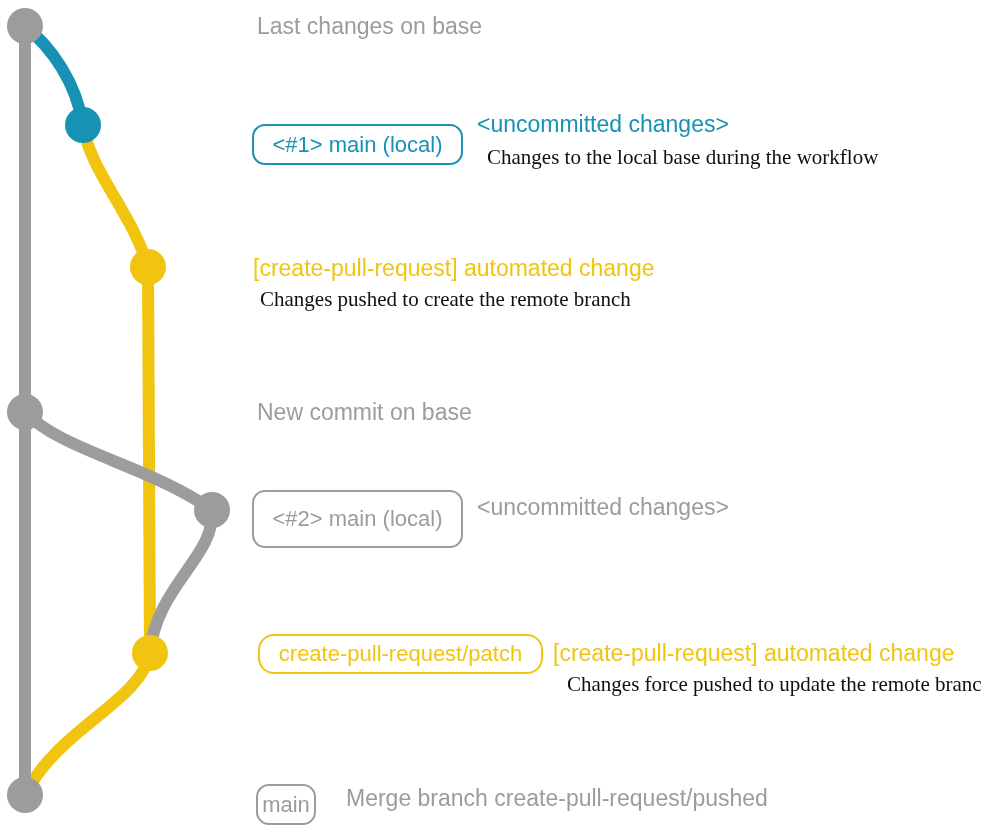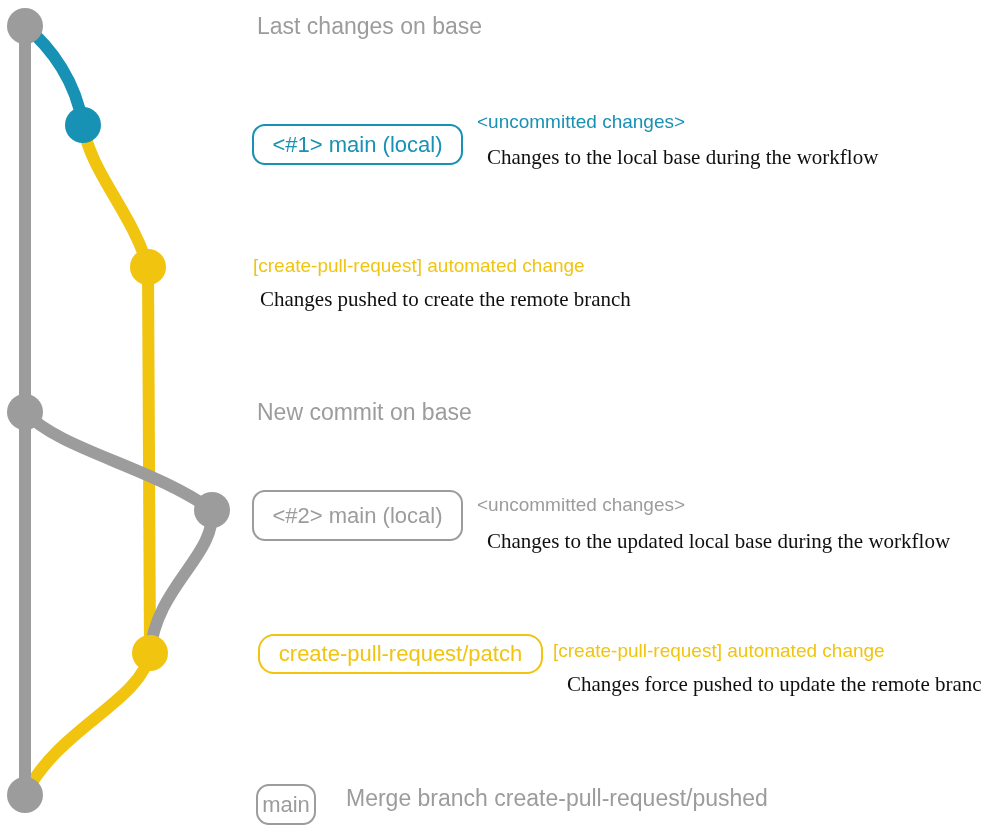--- a/index.html
+++ b/index.html
@@ -5,21 +5,21 @@
   :root{
     --gray:#9c9c9c; --teal:#1791b4; --yellow:#f1c40f; --ink:#101010; --bg:#ffffff;
   }
   html,body{margin:0;padding:0;background:var(--bg);}
   .canvas{
     position:relative;width:981px;height:827px;background:var(--bg);
     overflow:hidden;font-family:"Liberation Sans",sans-serif;
   }
   .abs{position:absolute;white-space:nowrap;}
   .heading{font-size:23px;color:var(--gray);}
-  .headline{font-size:19px;}
+  .headline{font-size:23px;}
   .teal-text{color:var(--teal);}
   .yellow-text{color:var(--yellow);}
   .gray-text{color:var(--gray);}
   .caption{font-family:"Liberation Serif",serif;font-size:21px;color:var(--ink);}
   .badge{
     box-sizing:border-box;border:2px solid;border-radius:13px;
     display:flex;align-items:center;justify-content:center;
     font-size:22px;background:var(--bg);
   }
   .badge-teal{border-color:var(--teal);color:var(--teal);}
@@ -53,23 +53,22 @@
 
   <div class="abs badge badge-teal" style="left:252px;top:107px;width:211px;height:41px;margin-top:17px;">&lt;#1&gt; main (local)</div>
   <div class="abs headline teal-text" style="left:477px;top:111px;">&lt;uncommitted changes&gt;</div>
   <div class="abs caption" style="left:487px;top:145px;">Changes to the local base during the workflow</div>
 
   <div class="abs headline yellow-text" style="left:253px;top:255px;">[create-pull-request] automated change</div>
   <div class="abs caption" style="left:260px;top:287px;">Changes pushed to create the remote branch</div>
 
   <div class="abs heading" style="left:257px;top:399px;">New commit on base</div>
 
-  <div class="abs badge badge-gray" style="left:252px;top:490px;width:211px;height:51px;">&lt;#2&gt; main (local)</div>
+  <div class="abs badge badge-gray" style="left:252px;top:490px;width:211px;height:58px;">&lt;#2&gt; main (local)</div>
   <div class="abs headline gray-text" style="left:477px;top:494px;">&lt;uncommitted changes&gt;</div>
-  <div class="abs caption" style="left:487px;top:529px;">Changes to the updated local base during the workflow</div>
 
   <div class="abs badge badge-yellow" style="left:258px;top:634px;width:285px;height:40px;border-radius:16px;">create-pull-request/patch</div>
   <div class="abs headline yellow-text" style="left:553px;top:640px;">[create-pull-request] automated change</div>
   <div class="abs caption" style="left:567px;top:672px;">Changes force pushed to update the remote branch</div>
 
   <div class="abs badge badge-gray" style="left:256px;top:784px;width:60px;height:41px;">main</div>
   <div class="abs heading" style="left:346px;top:785px;">Merge branch create-pull-request/pushed</div>
 
 </div>
 

